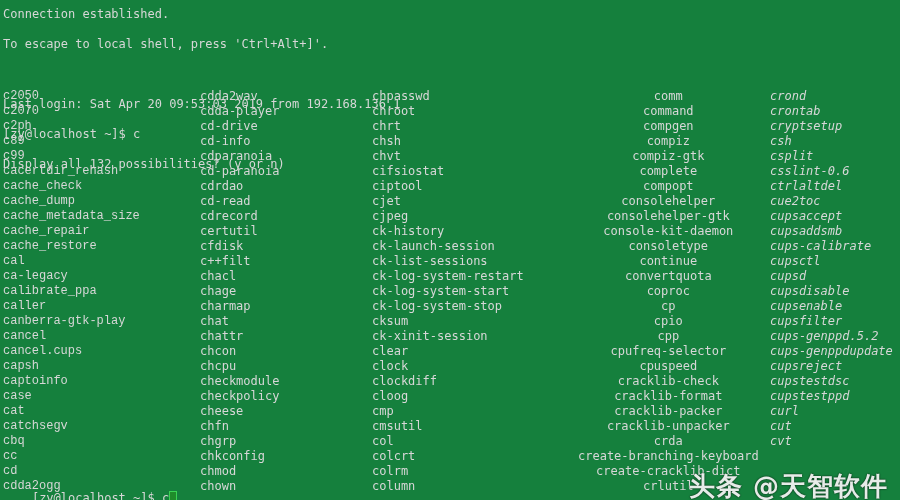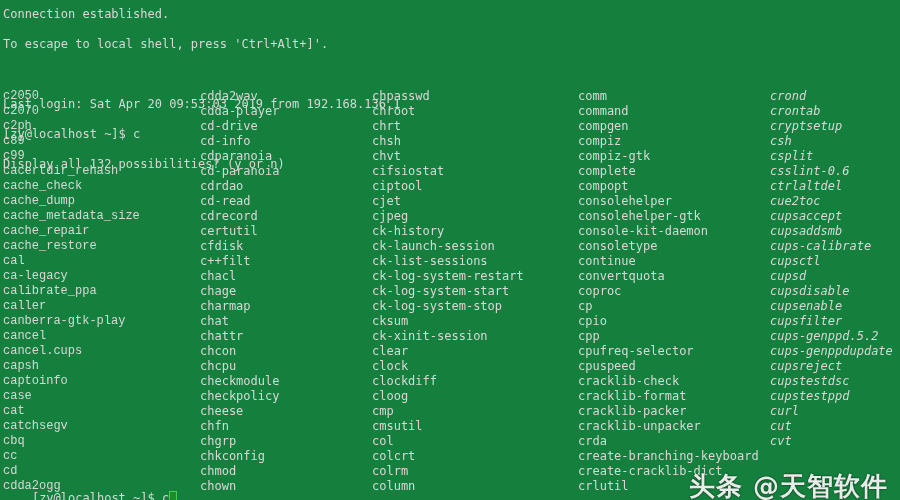--- a/index.html
+++ b/index.html
@@ -45,21 +45,21 @@
   .comp-col .comp-item {
     display: block;
     height: 15px;
     line-height: 15px;
     white-space: pre;
     color: #d7d7d7;
   }
   #col-0 { left: 3px; font-family: Liberation Mono, monospace; }
   #col-1 { left: 200px; }
   #col-2 { left: 372px; }
-  #col-3 { left: 578px; }
+  #col-3 { left: 578px; text-align: center; }
   #col-4 { left: 770px; font-style: italic; }
 
   #prompt-line {
     position: absolute;
     left: 3px;
     top: 476px;
     white-space: pre;
     height: 15px;
     line-height: 15px;
   }

